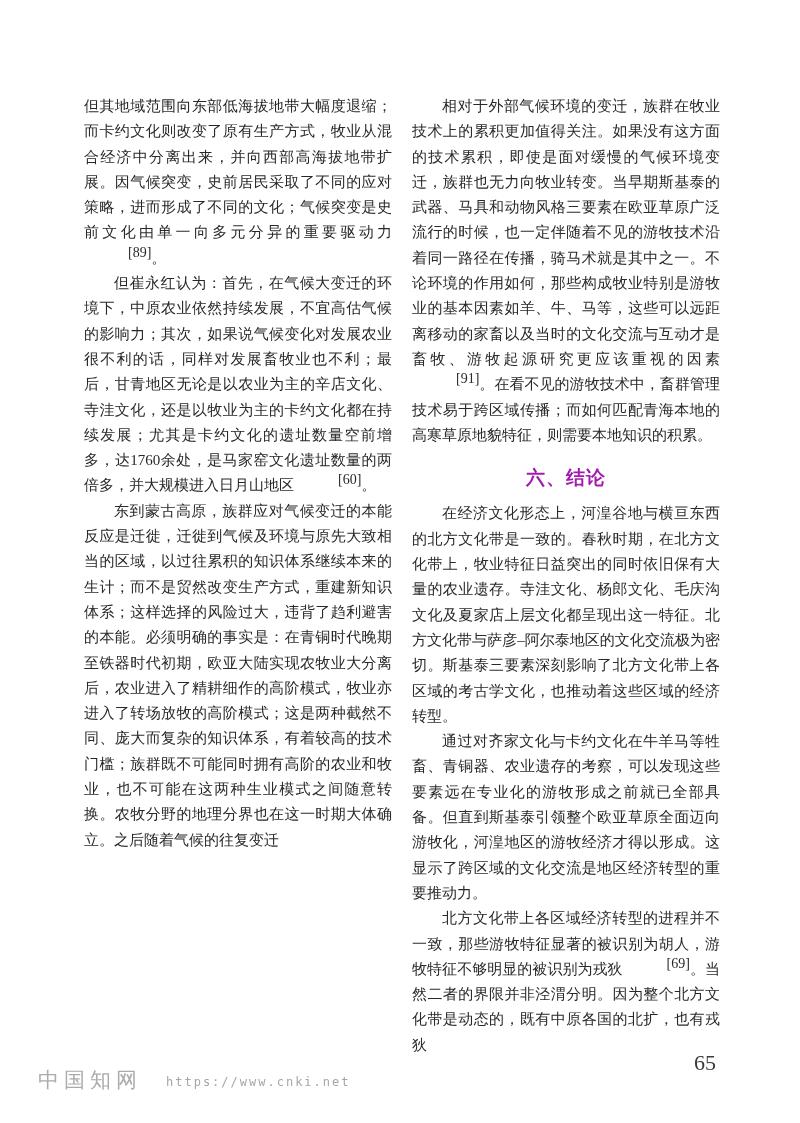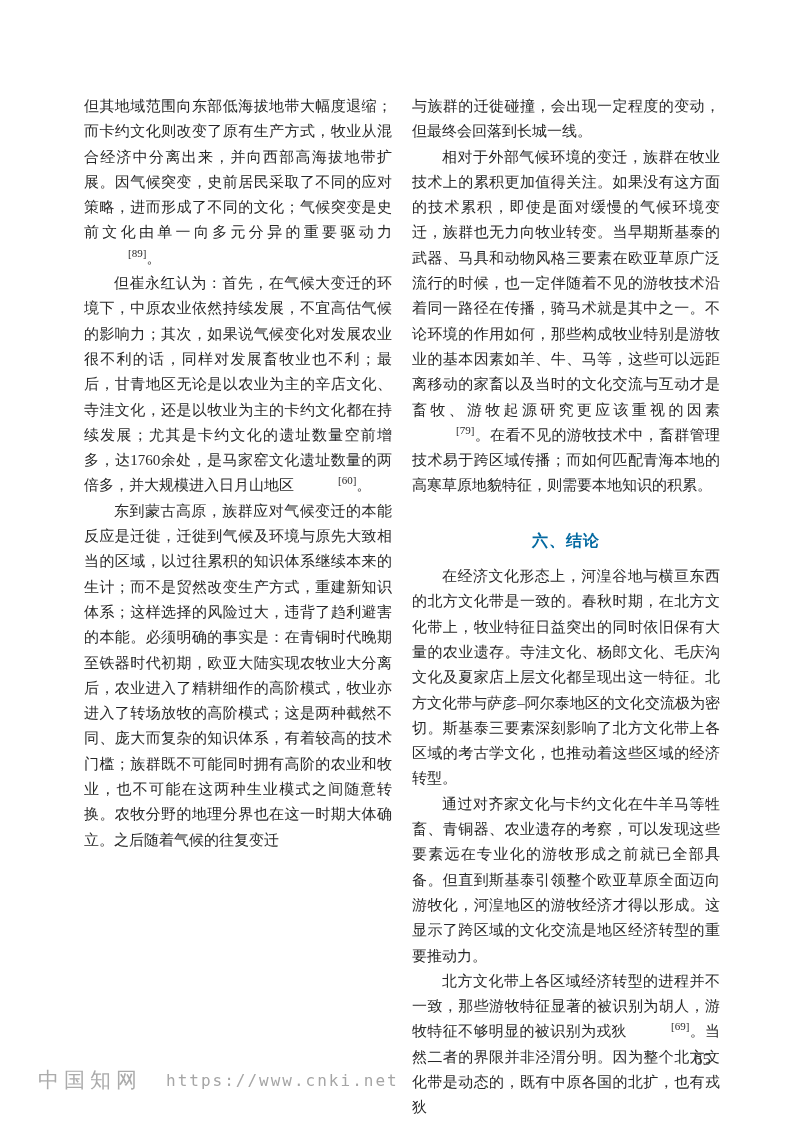--- a/index.html
+++ b/index.html
@@ -15,53 +15,52 @@
     position:absolute;top:94px;width:308px;
     color:#282828;
     font-size:15px;line-height:25.3px;
     text-align:justify;text-justify:inter-ideograph;
   }
   .col-left{left:84px;}
   .col-right{left:412px;}
   .para{margin:0;}
   .para.indent{text-indent:2em;}
   .section-heading{
-    font-size:16px;font-weight:bold;text-align:center;
-    margin:29px 0 11px;letter-spacing:1px;color:#0369a1;
+    font-size:19px;font-weight:bold;text-align:center;
+    margin:17px 0 11px;letter-spacing:1px;color:#a21caf;
   }
-  sup.ref{font-size:11px;line-height:0;vertical-align:super;padding-left:44px;}
+  sup.ref{font-size:14px;line-height:0;vertical-align:super;padding-left:44px;}
   .footer-watermark{
     position:absolute;left:38px;top:1066px;
     white-space:nowrap;
   }
   .wm-name{
     font-size:21px;letter-spacing:5px;color:#ababab;
   }
   .wm-url{
     font-family:"DejaVu Sans Mono","Liberation Mono",monospace;
-    font-size:16px;letter-spacing:2px;color:#a5a5a5;
+    font-size:12px;letter-spacing:2px;color:#a5a5a5;
     margin-left:20px;vertical-align:1px;
   }
   .page-number{
     position:absolute;left:694px;top:1050px;
-    font-size:17px;color:#3a3a3a;
+    font-size:22px;color:#3a3a3a;
   }
 </style>
 </head>
 <body>
 
 <div class="page">
   <div class="col col-left" id="col-left">
       <p class="para">但其地域范围向东部低海拔地带大幅度退缩；而卡约文化则改变了原有生产方式，牧业从混合经济中分离出来，并向西部高海拔地带扩展。因气候突变，史前居民采取了不同的应对策略，进而形成了不同的文化；气候突变是史前文化由单一向多元分异的重要驱动力<sup class="ref">[89]</sup>。</p>
       <p class="para indent">但崔永红认为：首先，在气候大变迁的环境下，中原农业依然持续发展，不宜高估气候的影响力；其次，如果说气候变化对发展农业很不利的话，同样对发展畜牧业也不利；最后，甘青地区无论是以农业为主的辛店文化、寺洼文化，还是以牧业为主的卡约文化都在持续发展；尤其是卡约文化的遗址数量空前增多，达1760余处，是马家窑文化遗址数量的两倍多，并大规模进入日月山地区<sup class="ref">[60]</sup>。</p>
       <p class="para indent">东到蒙古高原，族群应对气候变迁的本能反应是迁徙，迁徙到气候及环境与原先大致相当的区域，以过往累积的知识体系继续本来的生计；而不是贸然改变生产方式，重建新知识体系；这样选择的风险过大，违背了趋利避害的本能。必须明确的事实是：在青铜时代晚期至铁器时代初期，欧亚大陆实现农牧业大分离后，农业进入了精耕细作的高阶模式，牧业亦进入了转场放牧的高阶模式；这是两种截然不同、庞大而复杂的知识体系，有着较高的技术门槛；族群既不可能同时拥有高阶的农业和牧业，也不可能在这两种生业模式之间随意转换。农牧分野的地理分界也在这一时期大体确立。之后随着气候的往复变迁</p>
     </div>
   <div class="col col-right" id="col-right">
-      <p class="para">与族群的迁徙碰撞，会出现一定程度的变动，但最终会回落到长城一线。</p>
-      <p class="para indent">相对于外部气候环境的变迁，族群在牧业技术上的累积更加值得关注。如果没有这方面的技术累积，即使是面对缓慢的气候环境变迁，族群也无力向牧业转变。当早期斯基泰的武器、马具和动物风格三要素在欧亚草原广泛流行的时候，也一定伴随着不见的游牧技术沿着同一路径在传播，骑马术就是其中之一。不论环境的作用如何，那些构成牧业特别是游牧业的基本因素如羊、牛、马等，这些可以远距离移动的家畜以及当时的文化交流与互动才是畜牧、游牧起源研究更应该重视的因素<sup class="ref">[79]</sup>。在看不见的游牧技术中，畜群管理技术易于跨区域传播；而如何匹配青海本地的高寒草原地貌特征，则需要本地知识的积累。</p>
+      <p class="para indent">相对于外部气候环境的变迁，族群在牧业技术上的累积更加值得关注。如果没有这方面的技术累积，即使是面对缓慢的气候环境变迁，族群也无力向牧业转变。当早期斯基泰的武器、马具和动物风格三要素在欧亚草原广泛流行的时候，也一定伴随着不见的游牧技术沿着同一路径在传播，骑马术就是其中之一。不论环境的作用如何，那些构成牧业特别是游牧业的基本因素如羊、牛、马等，这些可以远距离移动的家畜以及当时的文化交流与互动才是畜牧、游牧起源研究更应该重视的因素<sup class="ref">[91]</sup>。在看不见的游牧技术中，畜群管理技术易于跨区域传播；而如何匹配青海本地的高寒草原地貌特征，则需要本地知识的积累。</p>
       <h2 class="section-heading">六、结论</h2>
       <p class="para indent">在经济文化形态上，河湟谷地与横亘东西的北方文化带是一致的。春秋时期，在北方文化带上，牧业特征日益突出的同时依旧保有大量的农业遗存。寺洼文化、杨郎文化、毛庆沟文化及夏家店上层文化都呈现出这一特征。北方文化带与萨彦–阿尔泰地区的文化交流极为密切。斯基泰三要素深刻影响了北方文化带上各区域的考古学文化，也推动着这些区域的经济转型。</p>
       <p class="para indent">通过对齐家文化与卡约文化在牛羊马等牲畜、青铜器、农业遗存的考察，可以发现这些要素远在专业化的游牧形成之前就已全部具备。但直到斯基泰引领整个欧亚草原全面迈向游牧化，河湟地区的游牧经济才得以形成。这显示了跨区域的文化交流是地区经济转型的重要推动力。</p>
       <p class="para indent">北方文化带上各区域经济转型的进程并不一致，那些游牧特征显著的被识别为胡人，游牧特征不够明显的被识别为戎狄<sup class="ref">[69]</sup>。当然二者的界限并非泾渭分明。因为整个北方文化带是动态的，既有中原各国的北扩，也有戎狄</p>
     </div>
 
   <div class="footer-watermark">
     <span class="wm-name">中国知网</span>
     <span class="wm-url">https://www.cnki.net</span>
   </div>

